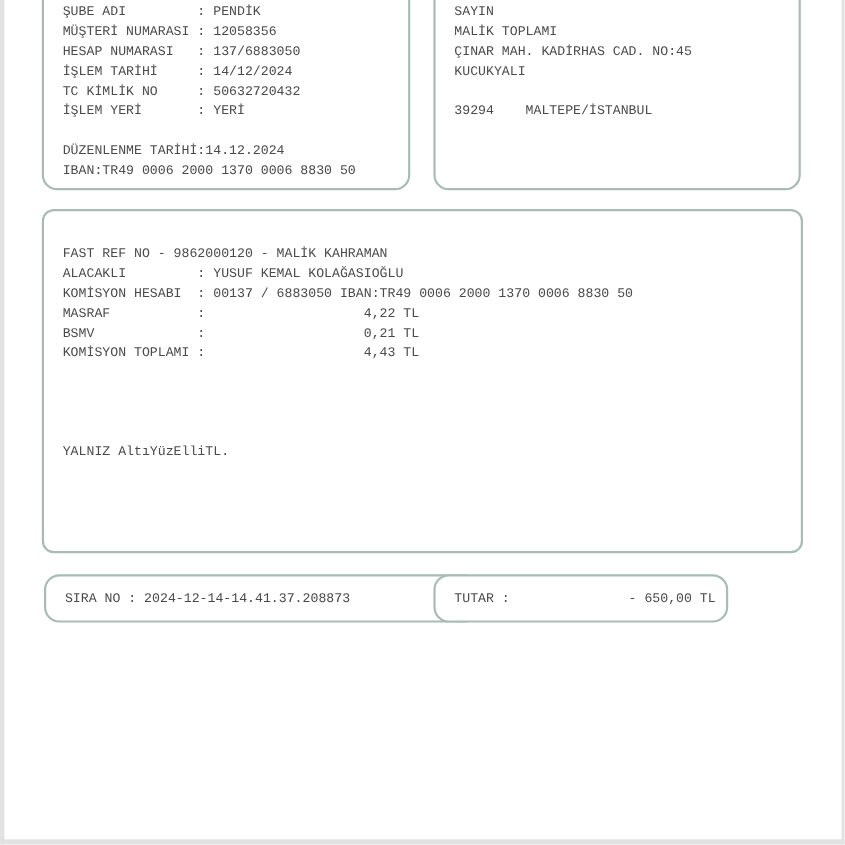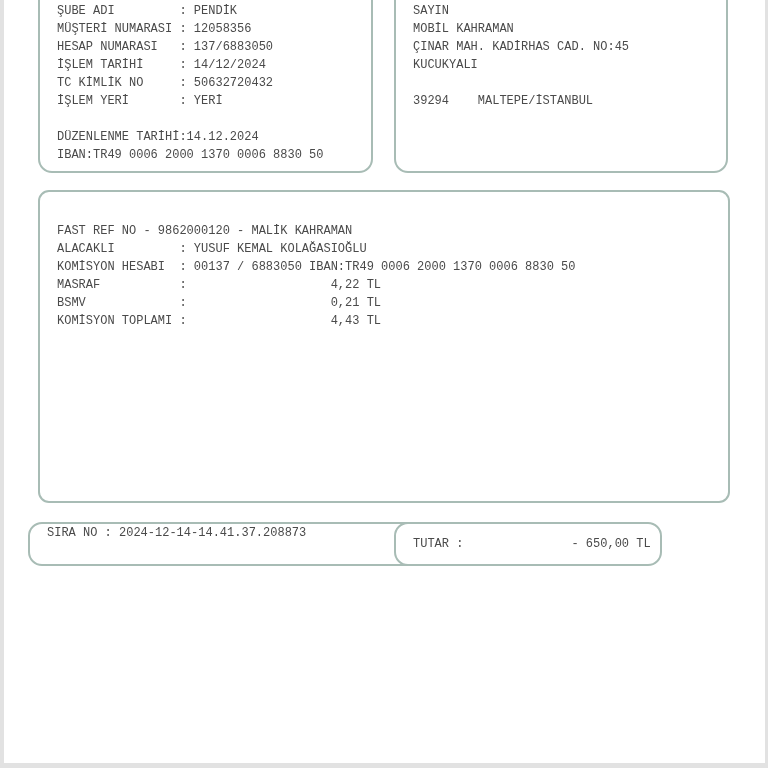--- a/index.html
+++ b/index.html
@@ -18,21 +18,21 @@
   .box {
     position: absolute;
     box-sizing: border-box;
     border: 2px solid var(--border-color, #a8bcb5);
     border-radius: 14px;
     background: #ffffff;
   }
   .box-account   { left: 38px;  top: -40px; width: 335px; height: 213px; padding: 40px 0 0 17px; }
   .box-recipient { left: 394px; top: -40px; width: 334px; height: 213px; padding: 40px 0 0 17px; }
   .box-transaction { left: 38px; top: 190px; width: 692px; height: 313px; padding: 30px 0 0 17px; border-radius: 11px; }
-  .box-serial { left: 28px;  top: 522px; width: 396px; height: 44px; display: flex; padding-left: 17px; }
+  .box-serial { left: 40px;  top: 522px; width: 396px; height: 44px; display: flex; align-items: center; padding-left: 17px; }
   .box-amount { left: 394px; top: 522px; width: 268px; height: 44px; display: flex; align-items: center; padding-left: 17px; }
   .line {
     white-space: pre;
     height: 18px;
     line-height: 18px;
     font-size: 12px;
     color: var(--text-color, #4a4a4a);
   }
   .edge-left  { position: absolute; left: 0; top: 0; width: 4px; height: 768px; background: var(--edge-color, #e2e2e2); }
   .edge-right { position: absolute; right: 0; top: 0; width: 3px; height: 768px; background: var(--edge-color, #e2e2e2); }
@@ -50,38 +50,39 @@
     <div class="line">İŞLEM TARİHİ     : 14/12/2024</div>
     <div class="line">TC KİMLİK NO     : 50632720432</div>
     <div class="line">İŞLEM YERİ       : YERİ</div>
     <div class="line"></div>
     <div class="line">DÜZENLENME TARİHİ:14.12.2024</div>
     <div class="line">IBAN:TR49 0006 2000 1370 0006 8830 50</div>
   </div>
 
   <div class="box box-recipient">
     <div class="line">SAYIN</div>
-    <div class="line">MOBİL KAHRAMAN</div>
+    <div class="line">MALİK TOPLAMI</div>
     <div class="line">ÇINAR MAH. KADİRHAS CAD. NO:45</div>
     <div class="line">KUCUKYALI</div>
     <div class="line"></div>
     <div class="line">39294    MALTEPE/İSTANBUL</div>
   </div>
 
   <div class="box box-transaction">
     <div class="line">FAST REF NO - 9862000120 - MALİK KAHRAMAN</div>
     <div class="line">ALACAKLI         : YUSUF KEMAL KOLAĞASIOĞLU</div>
     <div class="line">KOMİSYON HESABI  : 00137 / 6883050 IBAN:TR49 0006 2000 1370 0006 8830 50</div>
     <div class="line">MASRAF           :                    4,22 TL</div>
     <div class="line">BSMV             :                    0,21 TL</div>
     <div class="line">KOMİSYON TOPLAMI :                    4,43 TL</div>
     <div class="line"></div>
     <div class="line"></div>
     <div class="line"></div>
     <div class="line"></div>
+    <div class="line">YALNIZ AltıYüzElliTL.</div>
   </div>
 
   <div class="box box-serial">
     <div class="line">SIRA NO : 2024-12-14-14.41.37.208873</div>
   </div>
 
   <div class="box box-amount">
     <div class="line">TUTAR :               - 650,00 TL</div>
   </div>
 

